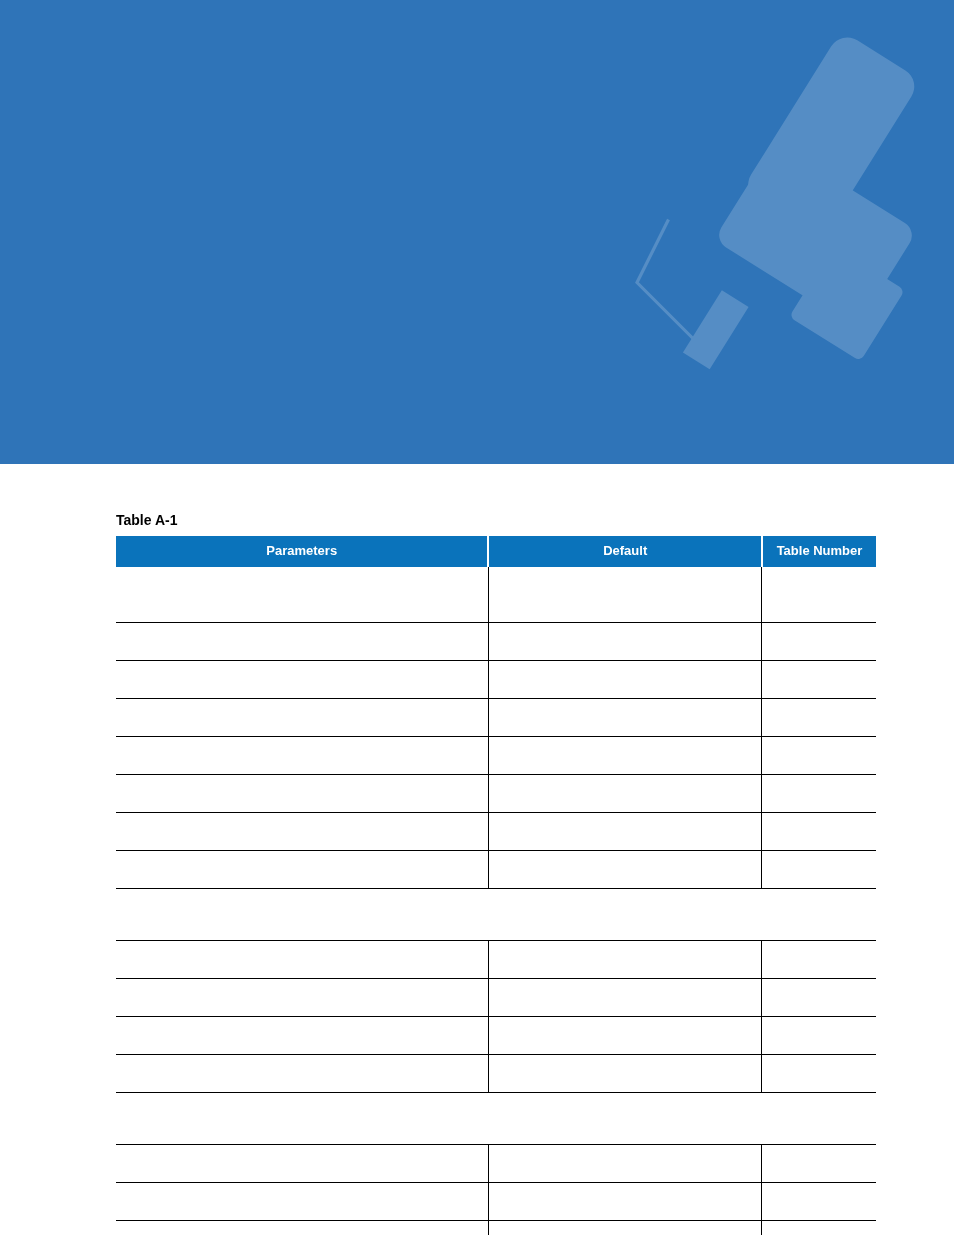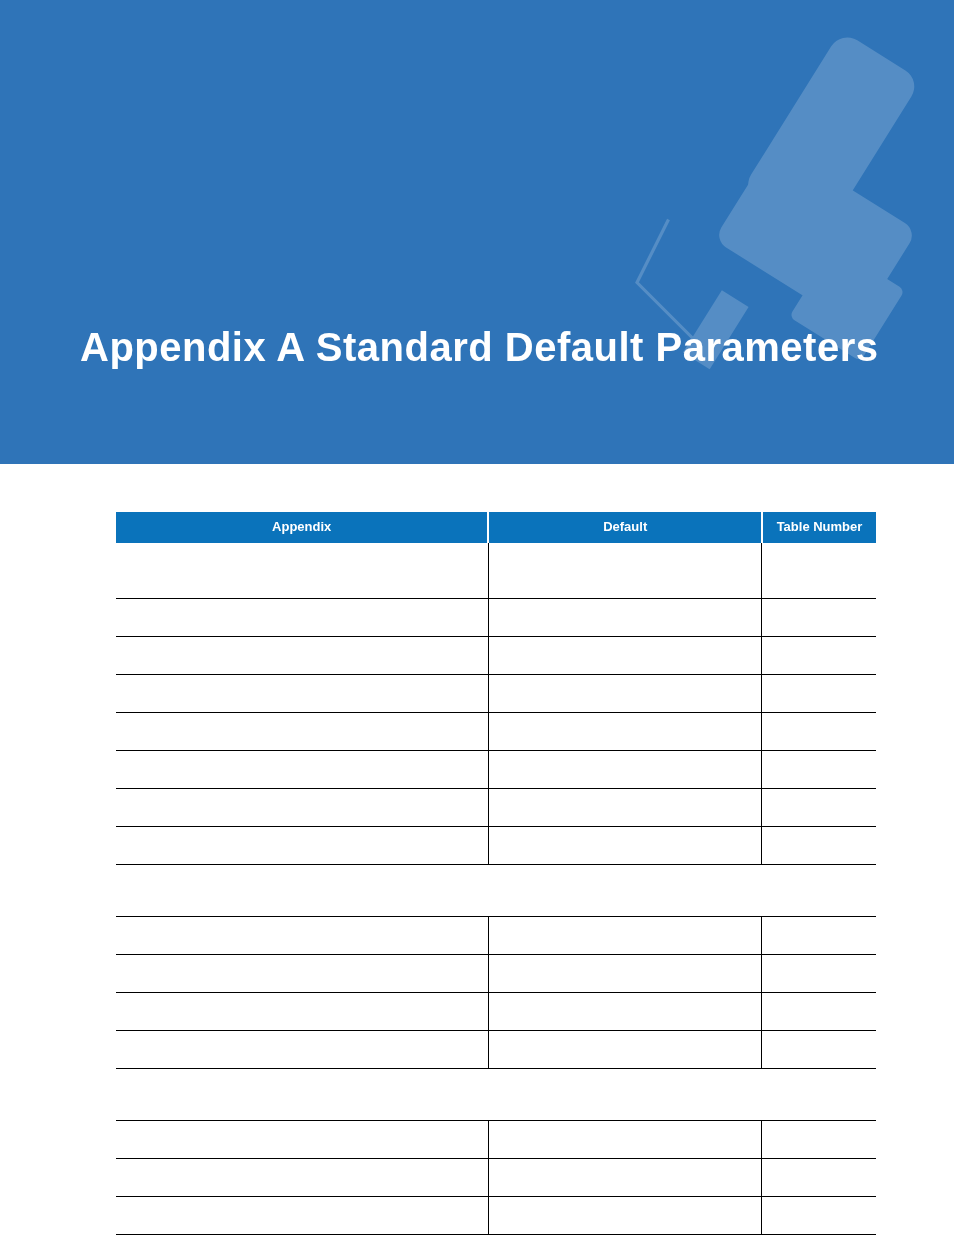--- a/index.html
+++ b/index.html
@@ -81,29 +81,29 @@
 <div class="banner">
   <svg class="watermark" viewBox="0 0 400 400">
     <g fill="#ffffff">
       <rect x="200" y="20" width="90" height="180" rx="18" transform="rotate(32 245 110)"></rect>
       <rect x="150" y="150" width="160" height="110" rx="14" transform="rotate(32 230 205)"></rect>
       <rect x="220" y="230" width="80" height="80" rx="6" transform="rotate(32 260 270)"></rect>
       <rect x="120" y="260" width="30" height="70" transform="rotate(32 135 295)"></rect>
     </g>
     <polyline points="90,190 60,250 120,310" fill="none" stroke="#ffffff" stroke-width="3"></polyline>
   </svg>
-  <h1 class="banner-title">Appendix A  Standard Default Parameters</h1>
 </div>
 
 <div class="content">
+  <div class="table-label">Table A-1</div>
 
   <table class="params">
     <thead>
       <tr>
-        <th class="col-param">Appendix</th>
+        <th class="col-param">Parameters</th>
         <th class="col-default">Default</th>
         <th class="col-page">Table Number</th>
       </tr>
     </thead>
     <tbody>
       <tr class="first-after-header">
           <td></td>
           <td></td>
           <td></td>
         </tr>

